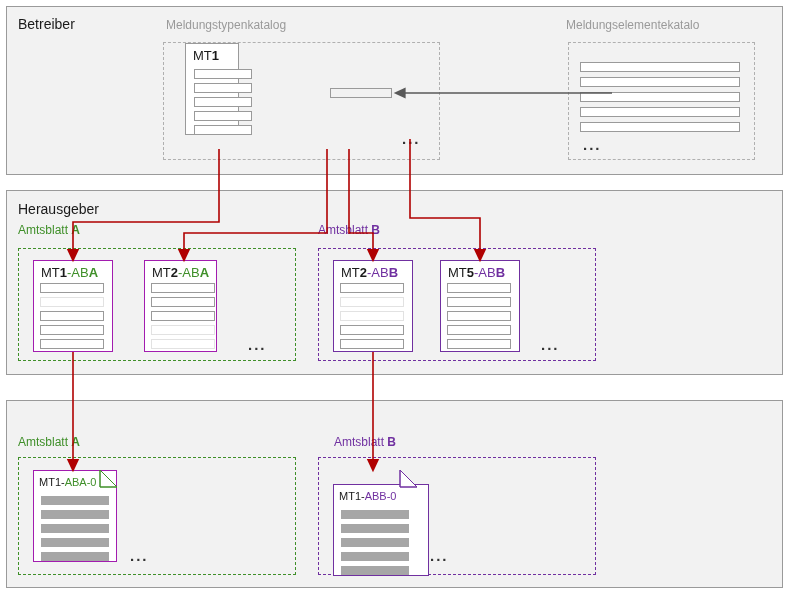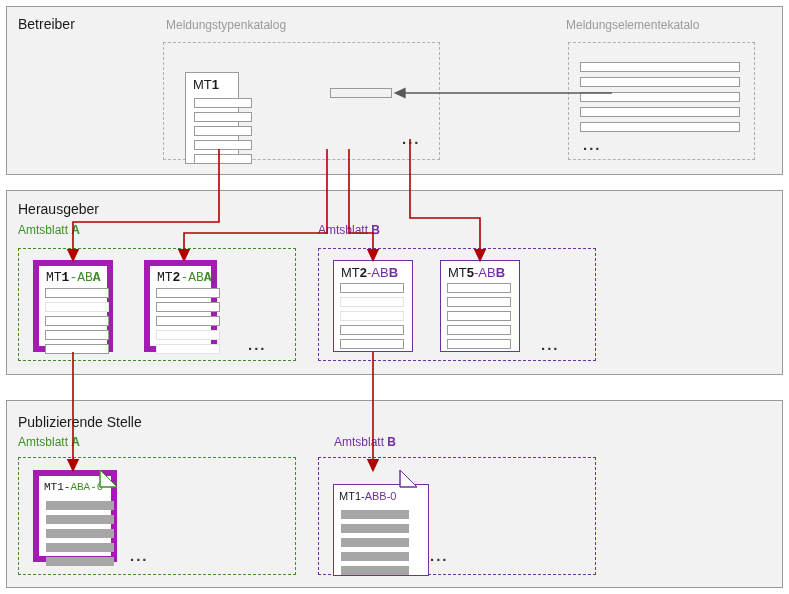--- a/index.html
+++ b/index.html
@@ -12,21 +12,21 @@
   .group-label .b{font-weight:bold;}
   .green{color:#3f8f29;}
   .purple{color:#7030a0;}
 
   .catalog-title{position:absolute;font-size:12px;color:#9a9a9a;white-space:nowrap;}
   .dashbox{position:absolute;box-sizing:border-box;border:1px dashed #b0b0b0;}
   .dashbox.g{border:1px dashed #3f8f29;}
   .dashbox.p{border:1px dashed #7030a0;}
 
   .doc{position:absolute;box-sizing:border-box;background:#ffffff;border:1px solid #9a9a9a;}
-  .doc.g{border:6px solid #a21caf;font-family:Liberation Mono, monospace;}
+  .doc.g{border:1px solid #a21caf;}
   .doc.p{border:1px solid #7030a0;}
   .doc-title{position:absolute;left:7px;top:4px;font-size:13px;white-space:nowrap;color:#1a1a1a;}
   .doc-title .b{font-weight:bold;}
   .row{position:absolute;box-sizing:border-box;border:1px solid #9a9a9a;background:#ffffff;height:10px;}
   .row.faded{border-color:#e2e2e2;}
   .row.ext{background:#f2f2f2;border:1px solid #9a9a9a;}
   .solidrow{position:absolute;background:#a6a6a6;height:9px;}
 
   .ellipsis{position:absolute;font-size:15px;font-weight:bold;color:#333;letter-spacing:2px;line-height:1;}
 
@@ -36,21 +36,21 @@
 <body>
 
 <div id="stage">
 
   <div class="panel" style="left:6px;top:6px;width:777px;height:169px;"></div>
   <div class="panel-title" style="left:18px;top:16px;">Betreiber</div>
 
   <div class="catalog-title" style="left:166px;top:18px;">Meldungstypenkatalog</div>
   <div class="dashbox" style="left:163px;top:42px;width:277px;height:118px;"></div>
 
-  <div class="doc" style="left:185px;top:72px;width:54px;height:92px;">
+  <div class="doc" style="left:185px;top:43px;width:54px;height:92px;">
     <div class="doc-title">
       <span>MT</span><span class="b">1</span>
     </div>
     <div class="row" style="left:8px;top:25px;width:58px;"></div>
     <div class="row" style="left:8px;top:39px;width:58px;"></div>
     <div class="row" style="left:8px;top:53px;width:58px;"></div>
     <div class="row" style="left:8px;top:67px;width:58px;"></div>
     <div class="row" style="left:8px;top:81px;width:58px;"></div>
   </div>
 
@@ -123,21 +123,20 @@
     <div class="row" style="left:6px;top:22px;width:64px;"></div>
     <div class="row" style="left:6px;top:36px;width:64px;"></div>
     <div class="row" style="left:6px;top:50px;width:64px;"></div>
     <div class="row" style="left:6px;top:64px;width:64px;"></div>
     <div class="row" style="left:6px;top:78px;width:64px;"></div>
   </div>
 
   <div class="ellipsis" style="left:541px;top:337px;">...</div>
 
   <div class="panel" style="left:6px;top:400px;width:777px;height:188px;"></div>
-  <div class="panel-title" style="left:18px;top:414px;">Publizierende Stelle</div>
 
   <div class="group-label green" style="left:18px;top:435px;">
     <span>Amtsblatt </span><span class="b">A</span>
   </div>
   <div class="dashbox g" style="left:18px;top:457px;width:278px;height:118px;"></div>
 
   <div class="doc g" style="left:33px;top:470px;width:84px;height:92px;">
     <div class="doc-title" style="font-size:11px;top:5px;left:5px;">
       <span>MT1-</span><span class="green">ABA</span><span class="green">-0</span>
     </div>

